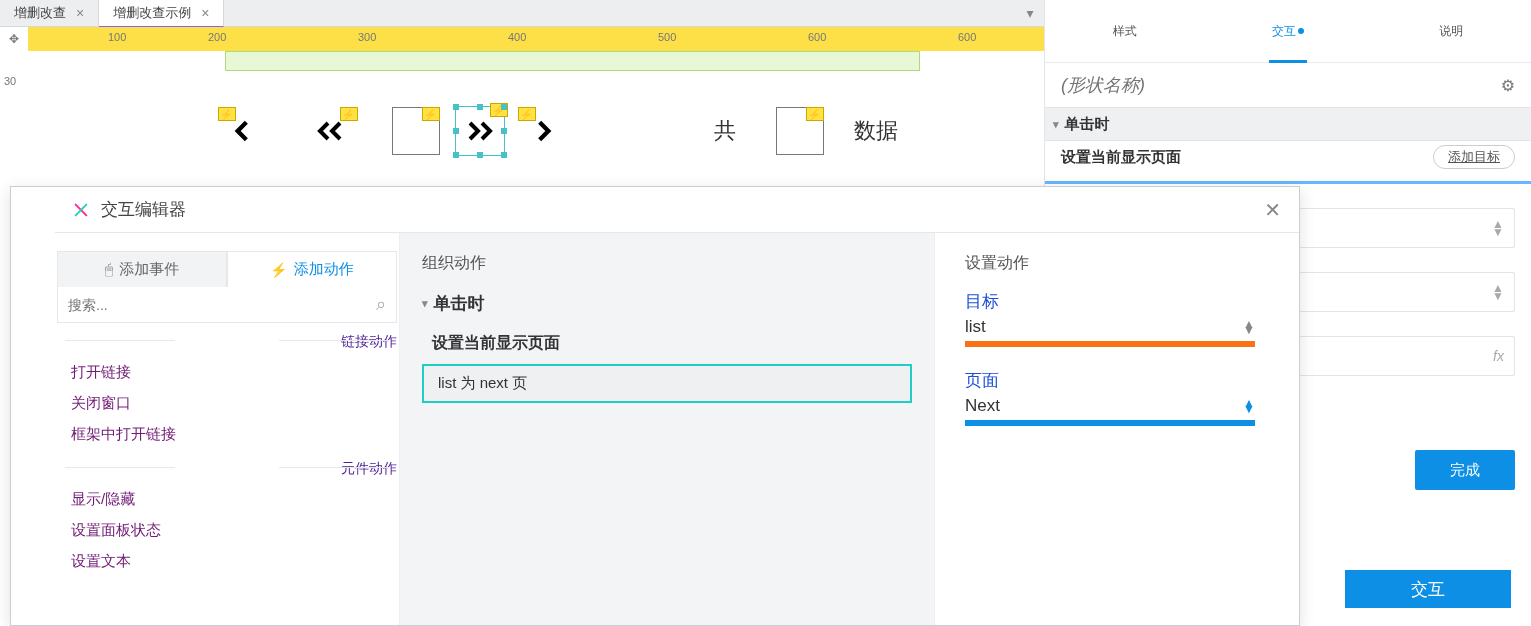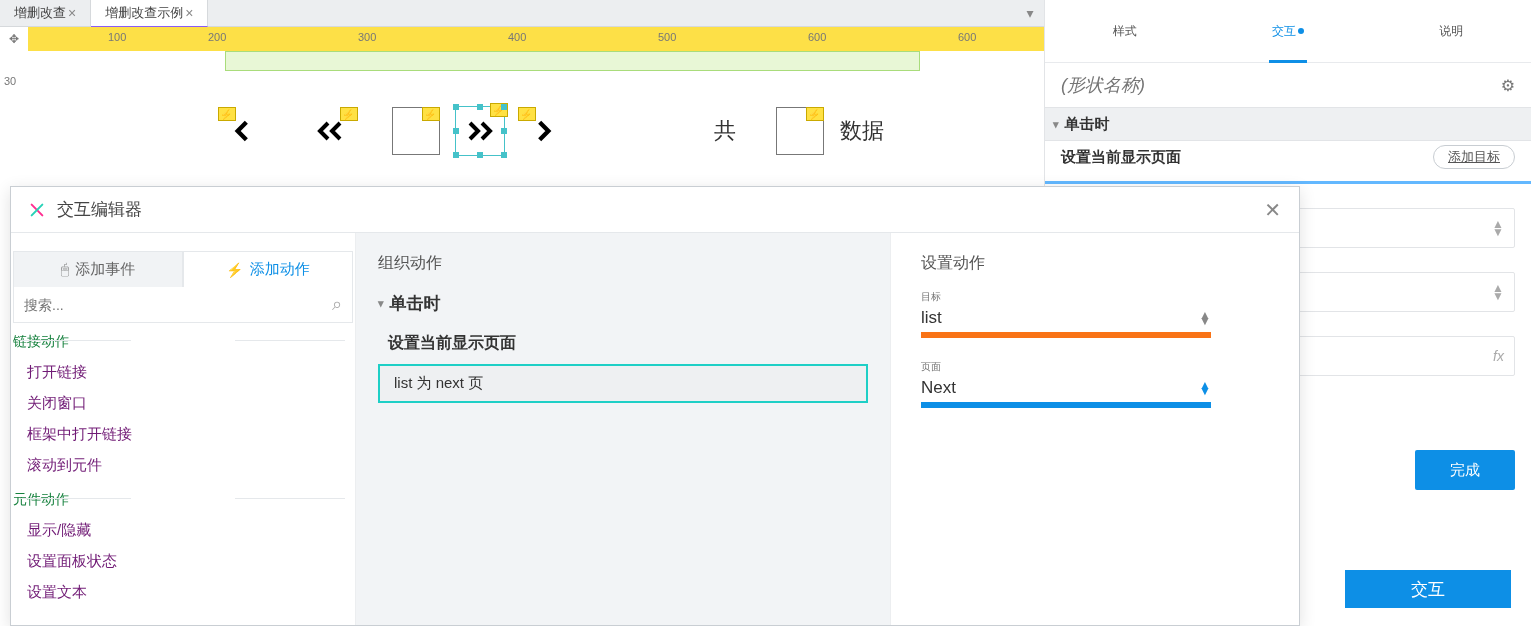--- a/index.html
+++ b/index.html
@@ -6,21 +6,21 @@
 html, body { width: 1531px; height: 626px; overflow: hidden; background: #fff; color: #333; font-size: 14px; }
 
 
 .editor-top {
   position: absolute; left: 0; top: 0; width: 1044px; height: 185px; background: #fff;
 }
 .tab-bar {
   height: 27px; background: #eceef0; border-bottom: 1px solid #d6d9dc; display: flex; align-items: stretch;
 }
 .tab {
-  padding: 0 14px; display: flex; align-items: center; gap: 2px; font-size: 13px; color: #444;
+  padding: 0 14px; display: flex; align-items: center; gap: 10px; font-size: 13px; color: #444;
   border-right: 1px solid #d6d9dc; position: relative;
 }
 .tab.active { background: #fff; border-bottom: 1px solid #8b5cf6; margin-bottom: -1px; }
 .tab-close { color: #888; font-size: 14px; line-height: 1; }
 .tab-spacer { flex: 1; }
 .tab-menu { width: 28px; background: #eceef0; display:flex; align-items:center; justify-content:center; color:#888; }
 
 .ruler-h {
   position: absolute; left: 28px; right: 0; top: 27px; height: 24px; background: #fde047;
   font-size: 11px; color: #777;
@@ -101,21 +101,21 @@
   background: #0d8fe6; color: #fff; border: none; border-radius: 2px; font-size: 15px;
 }
 .new-btn {
   position: absolute; right: 20px; bottom: 18px; left: 300px; height: 38px;
   background: #0d8fe6; color: #fff; border: none; font-size: 17px; display:flex; align-items:center; justify-content:center;
 }
 
 
 .dialog {
   position: absolute; left: 10px; top: 186px; width: 1290px; height: 440px;
-  background: #fff; border: 1px solid #c9ced3; box-shadow: 0 4px 16px rgba(0,0,0,0.12);
+  background: #fff; border: 1px solid #c9ced3; box-shadow: 0 4px 16px rgba(0,0,0,0.12); padding-left: 44px;
 }
 .dlg-title {
   height: 46px; border-bottom: 1px solid #e5e8eb; display: flex; align-items: center; padding: 0 18px;
   font-size: 17px; color: #444; justify-content: space-between;
 }
 .dlg-title .x-logo { width:16px; height:16px; margin-right:12px; }
 .dlg-close { font-size: 20px; color: #888; }
 
 .dlg-body { display: flex; height: calc(100% - 46px); }
 
@@ -129,21 +129,21 @@
   border: 1px solid #e5e8eb; border-bottom: none;
 }
 .left-tab.inactive { background:#f1f3f5; color:#666; }
 .left-tab.active { background:#fff; color:#0d8fe6; border-top:1px solid #e5e8eb; }
 .left-tab .icn { font-size:14px; }
 .left-search {
   height:36px; border:1px solid #e5e8eb; border-top:none; display:flex; align-items:center; padding:0 10px; color:#aaa;
 }
 .left-search input { flex:1; border:none; outline:none; font-size:14px; color:#555; }
 .cat-hdr {
-  text-align:left; color:#15803d; font-size:14px; padding:10px 0 6px 0; position:relative;
+  text-align:right; color:#4c1d95; font-size:14px; padding:10px 0 6px 0; position:relative;
 }
 .cat-hdr::before, .cat-hdr::after {
   content:""; position:absolute; top:50%; width:110px; height:1px; background:#e5e8eb;
 }
 .cat-hdr::before { left:8px; } .cat-hdr::after { right:8px; }
 .action-item {
   padding:6px 14px; font-size:15px; color:#701a75;
 }
 
 
@@ -156,21 +156,21 @@
 .mid-action-hdr { font-size:16px; font-weight:600; padding:4px 10px; }
 .mid-case {
   margin-top:6px; border:2px solid #1ecfc6; background:#eef0f2; padding:8px 14px; font-size:15px;
 }
 
 
 .pane-right {
   flex:1; padding: 20px 30px;
 }
 .pr-title { font-size:16px; color:#555; margin-bottom:16px; }
-.pr-label { font-size:10px; color:#737373; margin-top:10px; }
+.pr-label { font-size:17px; color:#1d4ed8; margin-top:10px; }
 .pr-select {
   width: 290px; border:none; border-bottom:6px solid #f97316; font-size:17px; padding:4px 0; color:#333;
   display:flex; align-items:center; justify-content:space-between;text-align:center;
 }
 .pr-select.active { border-bottom-color:#0d8fe6; }
 .pr-select .caret { color:#888; font-size:12px; line-height:6px; }
 .pr-select.active .caret { color:#0d8fe6; }
 </style>
 </head>
 <body>
@@ -240,21 +240,21 @@
       <div class="nav-icon">
         <div class="bolt-badge" style="left:-2px;top:0">⚡</div>
         <svg width="26" height="26" viewBox="0 0 24 24">
             <polyline points="8,4 16,12 8,20"></polyline>
           </svg>
       </div>
       <span class="label-cn" style="margin-left:130px">共</span>
       <div class="box" style="margin-left:24px">
         <div class="bolt-badge" style="right:-1px;top:-1px">⚡</div>
       </div>
-      <span class="label-cn" style="margin-left:0">数据</span>
+      <span class="label-cn" style="margin-left:14px">数据</span>
     </div>
   </div>
 </div>
 
 <div class="inspector">
   <div class="insp-tabs">
     <div class="insp-tab">
         <span>样式</span>
       </div>
     <div class="insp-tab active">
@@ -319,21 +319,20 @@
       </div>
       <div class="left-search">
         <input placeholder="搜索..." style="">
         <span style="color:#aaa;font-size:18px">⌕</span>
       </div>
 
       <div class="cat-hdr">链接动作</div>
       <div class="action-item">打开链接</div>
       <div class="action-item">关闭窗口</div>
       <div class="action-item">框架中打开链接</div>
-      <div class="action-item">滚动到元件</div>
 
       <div class="cat-hdr">元件动作</div>
       <div class="action-item">显示/隐藏</div>
       <div class="action-item">设置面板状态</div>
       <div class="action-item">设置文本</div>
     </div>
 
     <div class="pane-mid">
       <div class="mid-title">组织动作</div>
       <div class="mid-event">

